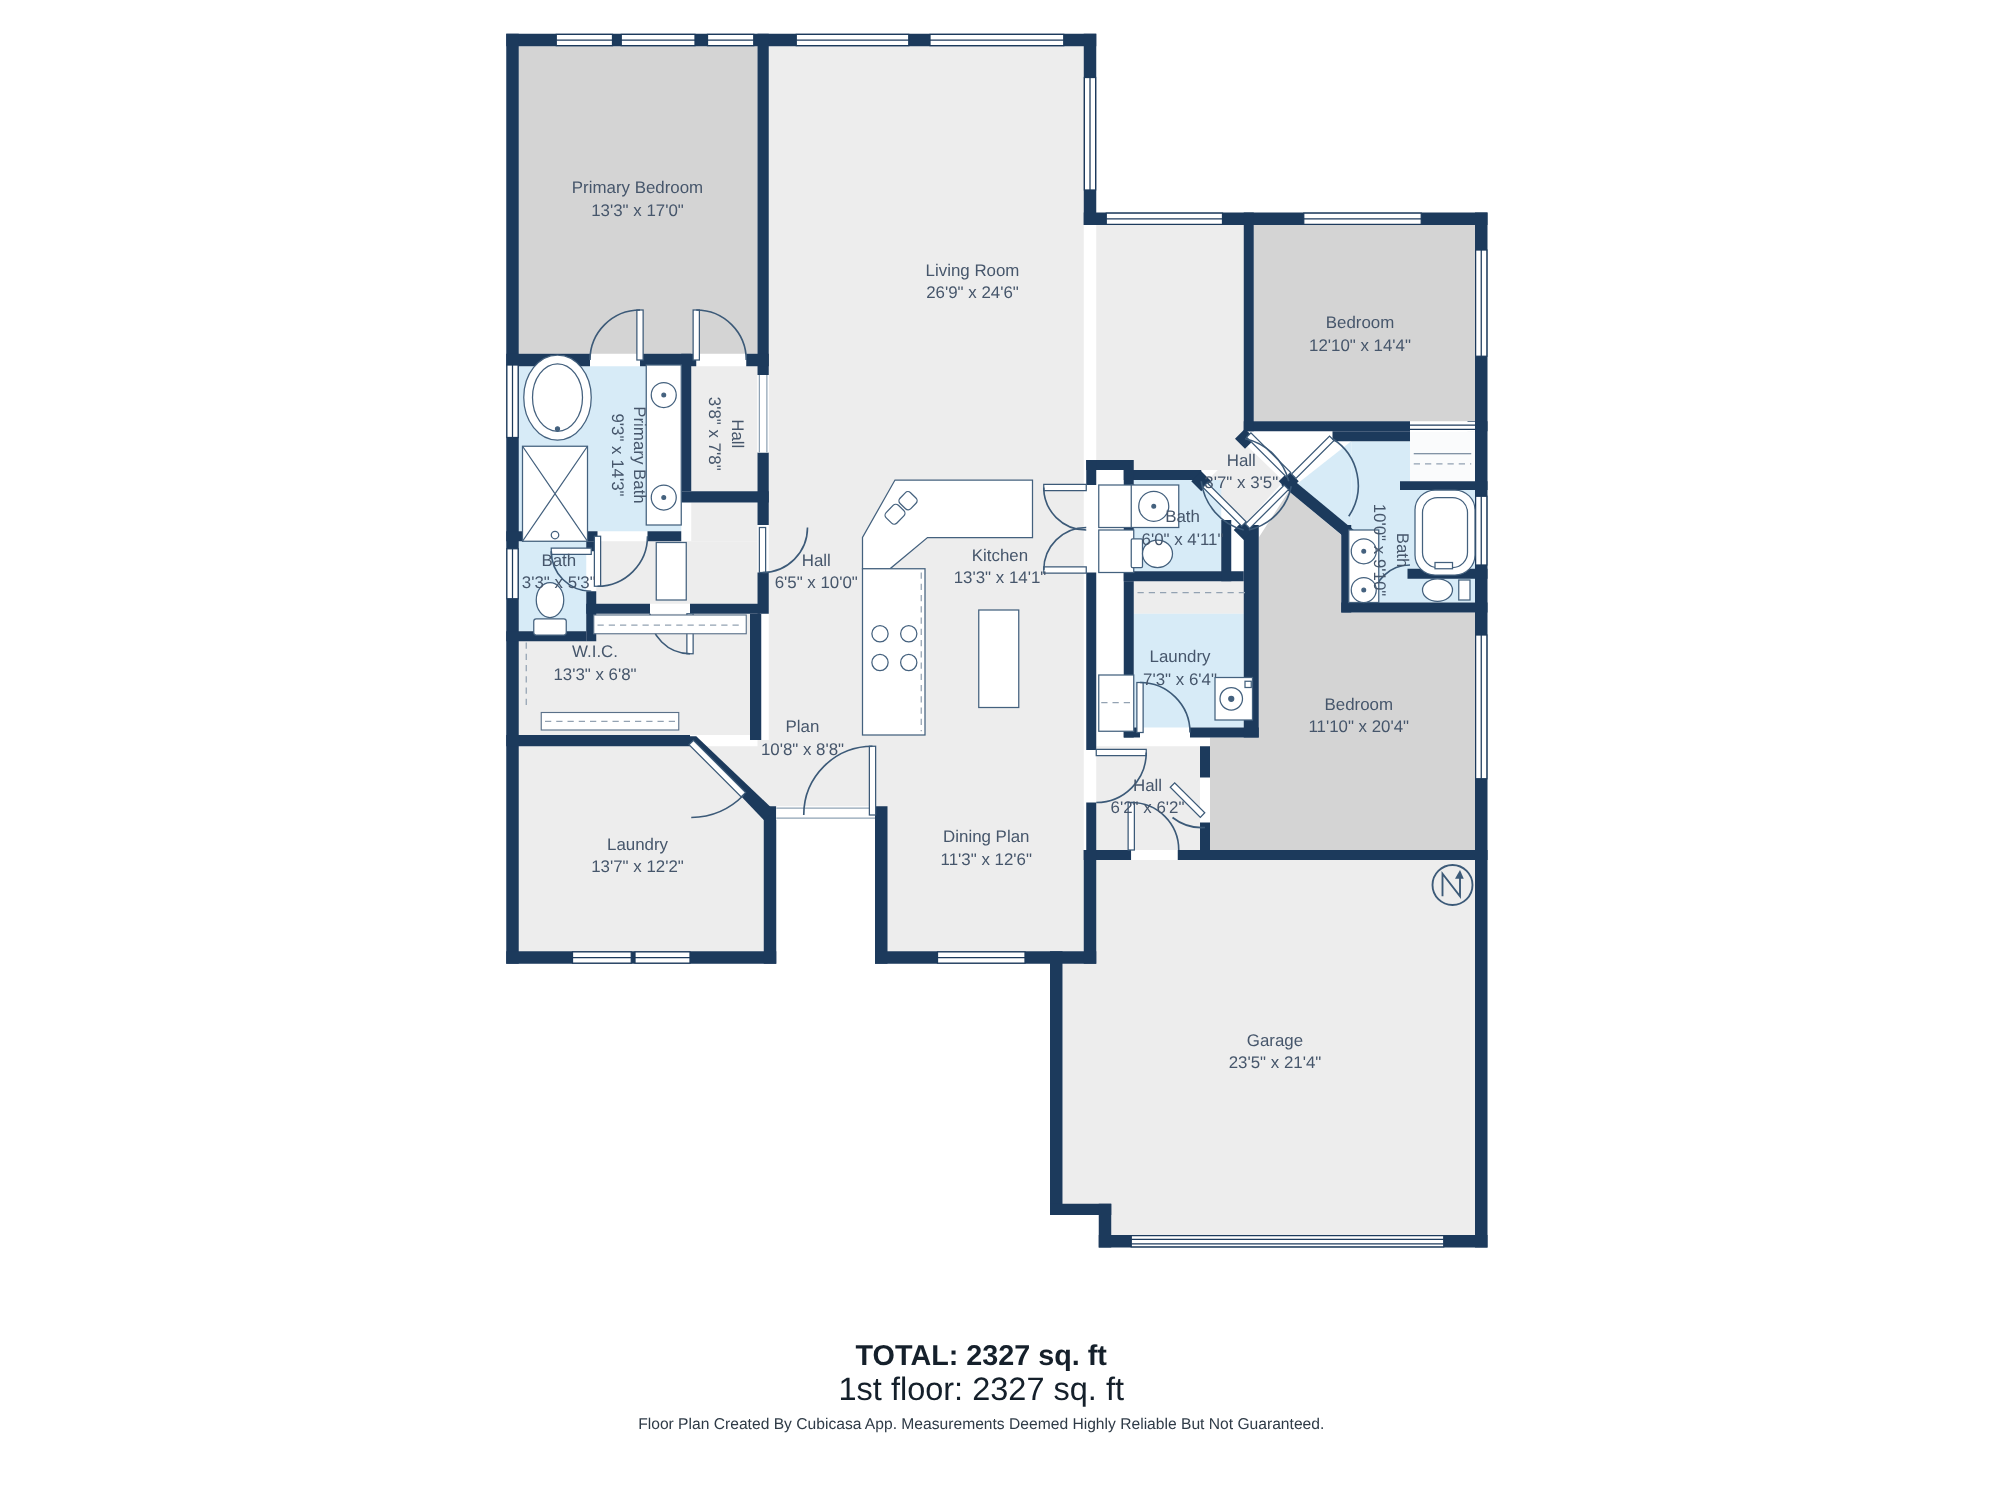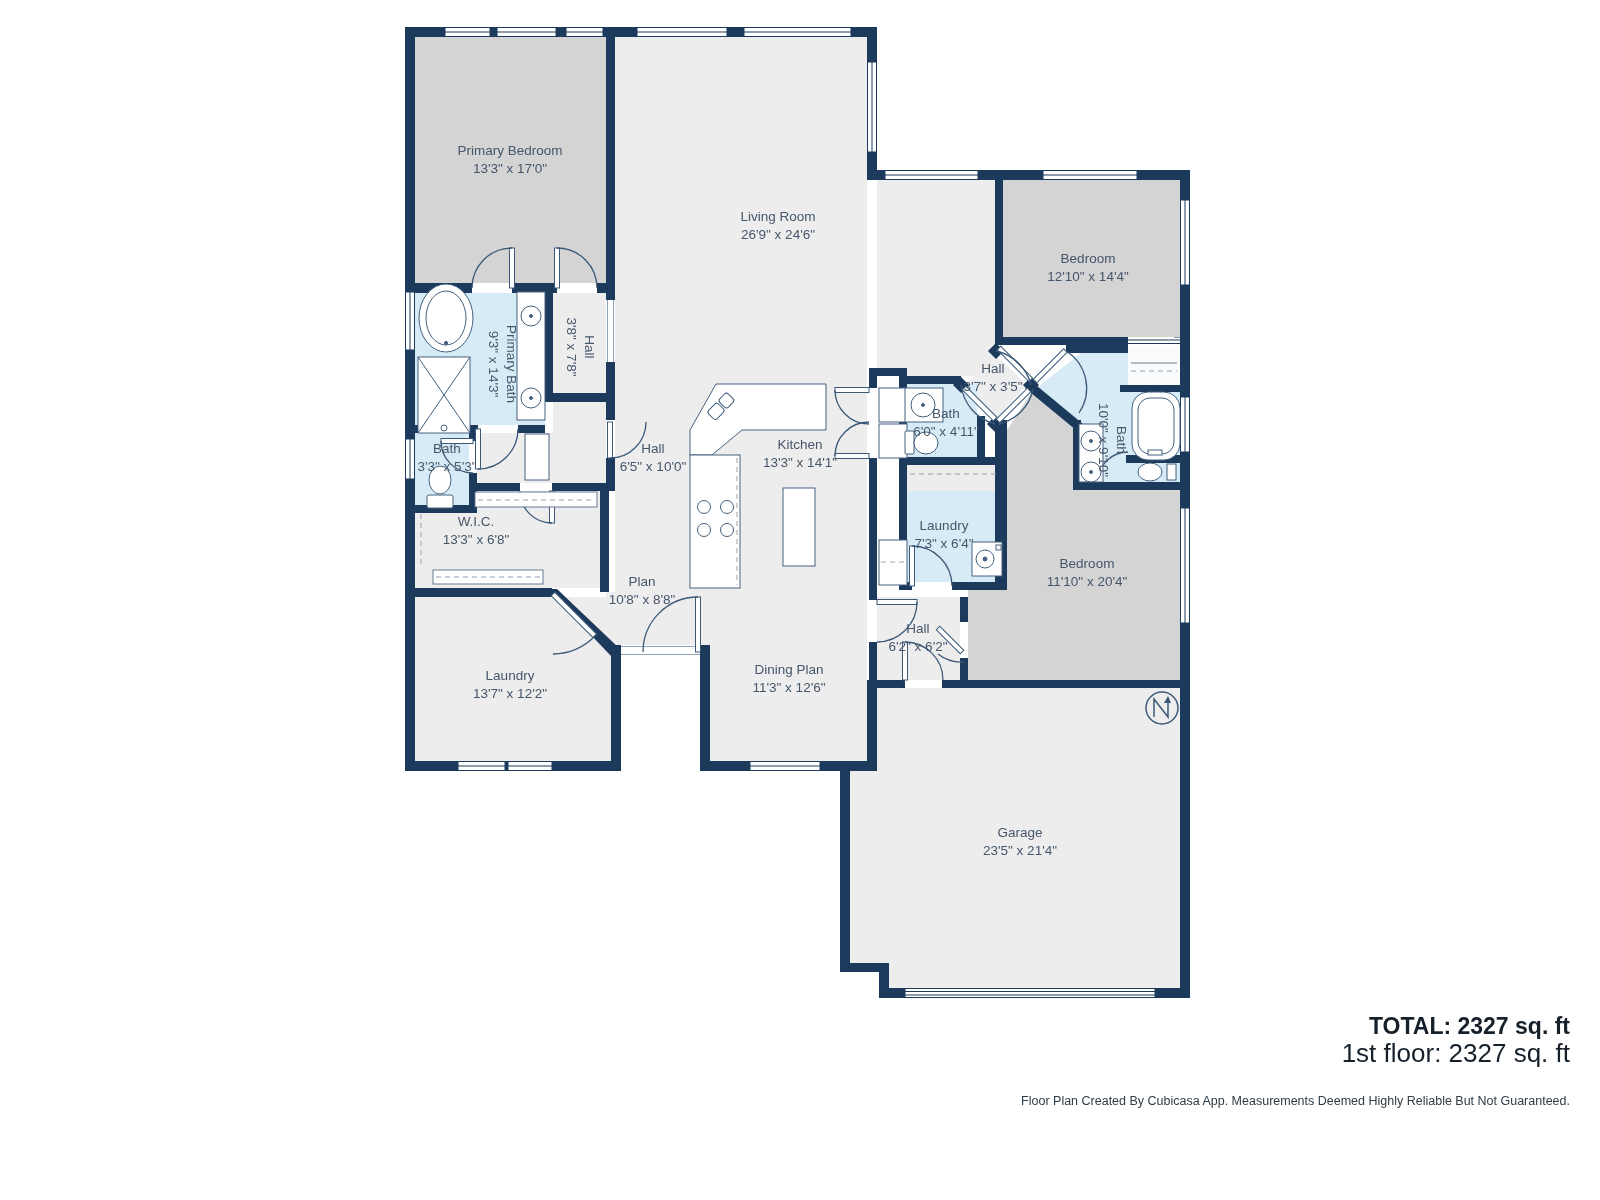--- a/index.html
+++ b/index.html
@@ -2,25 +2,25 @@
 <html><head>
 <meta charset="utf-8">
 <style>
   html,body{margin:0;padding:0;background:#fff;}
   .stage{position:relative;width:1600px;height:1200px;background:#fff;overflow:hidden;
          font-family:Liberation Sans, sans-serif;}
   svg{position:absolute;left:0;top:0;}
   .lbl{position:absolute;transform:translate(-50%,-50%);text-align:center;
        font-size:13.5px;line-height:1.35;color:#46566b;white-space:nowrap;z-index:5;}
   .lbl.rot{transform:translate(-50%,-50%) rotate(90deg);}
-  .footer{position:absolute;top:1014px;left:0;width:1570px;text-align:right;color:#15202b;z-index:5;}
+  .footer{position:absolute;top:1072px;left:0;width:1570px;text-align:center;color:#15202b;z-index:5;}
   .f1{font-weight:bold;font-size:23px;line-height:1.1;}
   .f2{font-size:26px;line-height:1.12;}
   .f3{font-size:21px;line-height:1.12;}
-  .credit{font-size:12.5px;margin-top:26px;color:#2f3b47;}
+  .credit{font-size:12.5px;margin-top:6px;color:#2f3b47;}
 </style>
 </head>
 <body>
 
 <div class="stage">
 
 <svg width="1600" height="1200" viewBox="0 0 1600 1200">
 
   <g>
 

